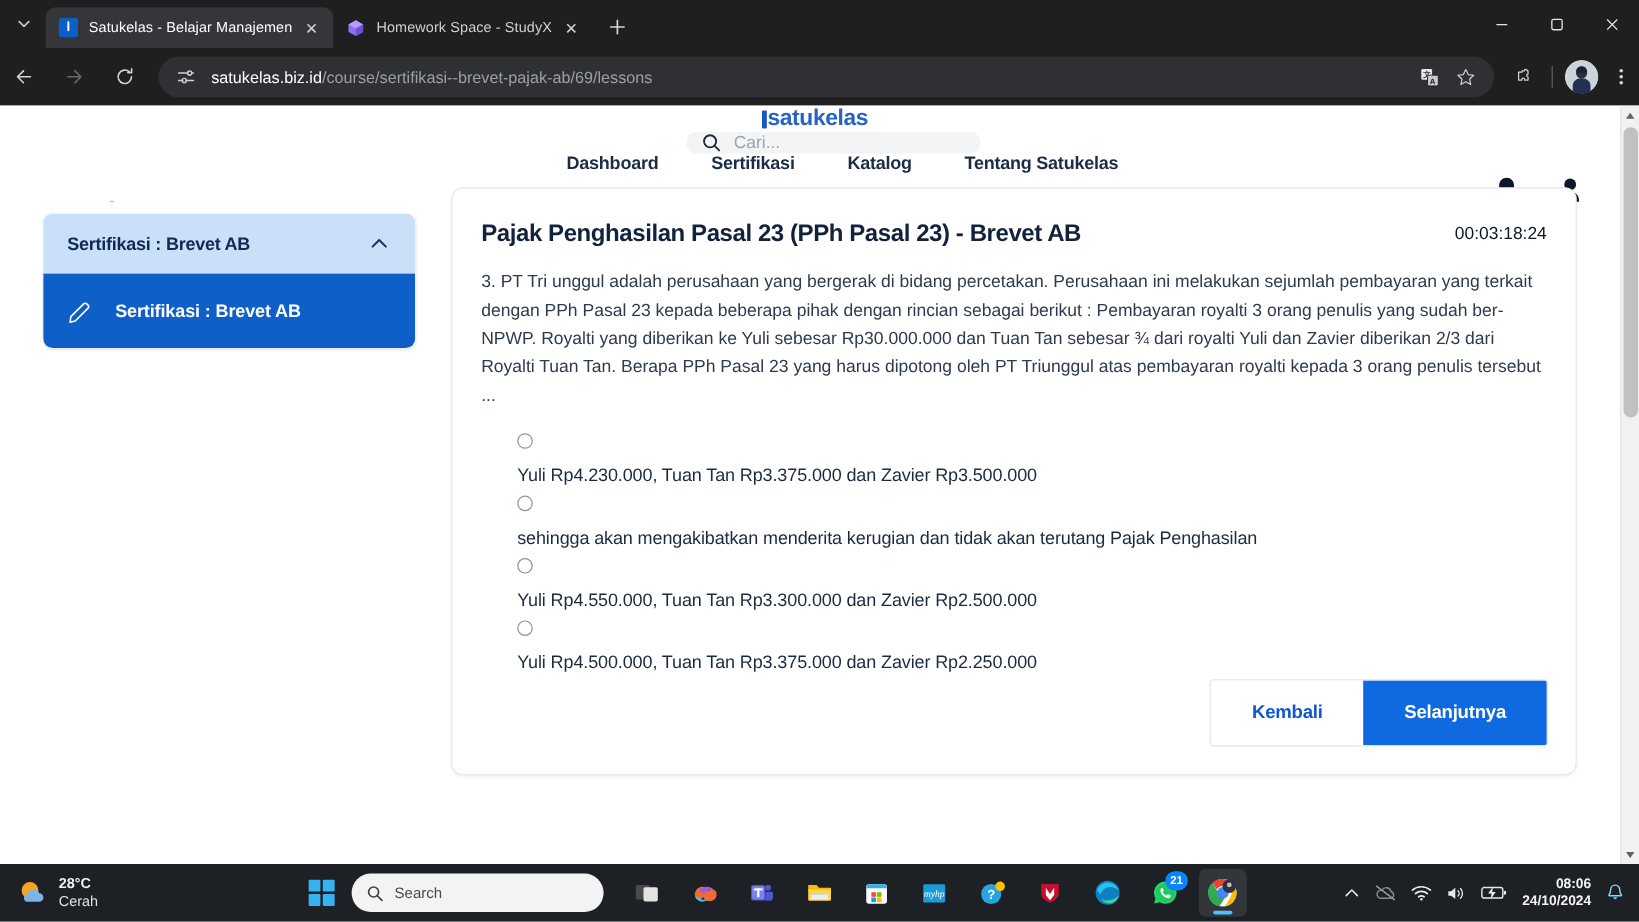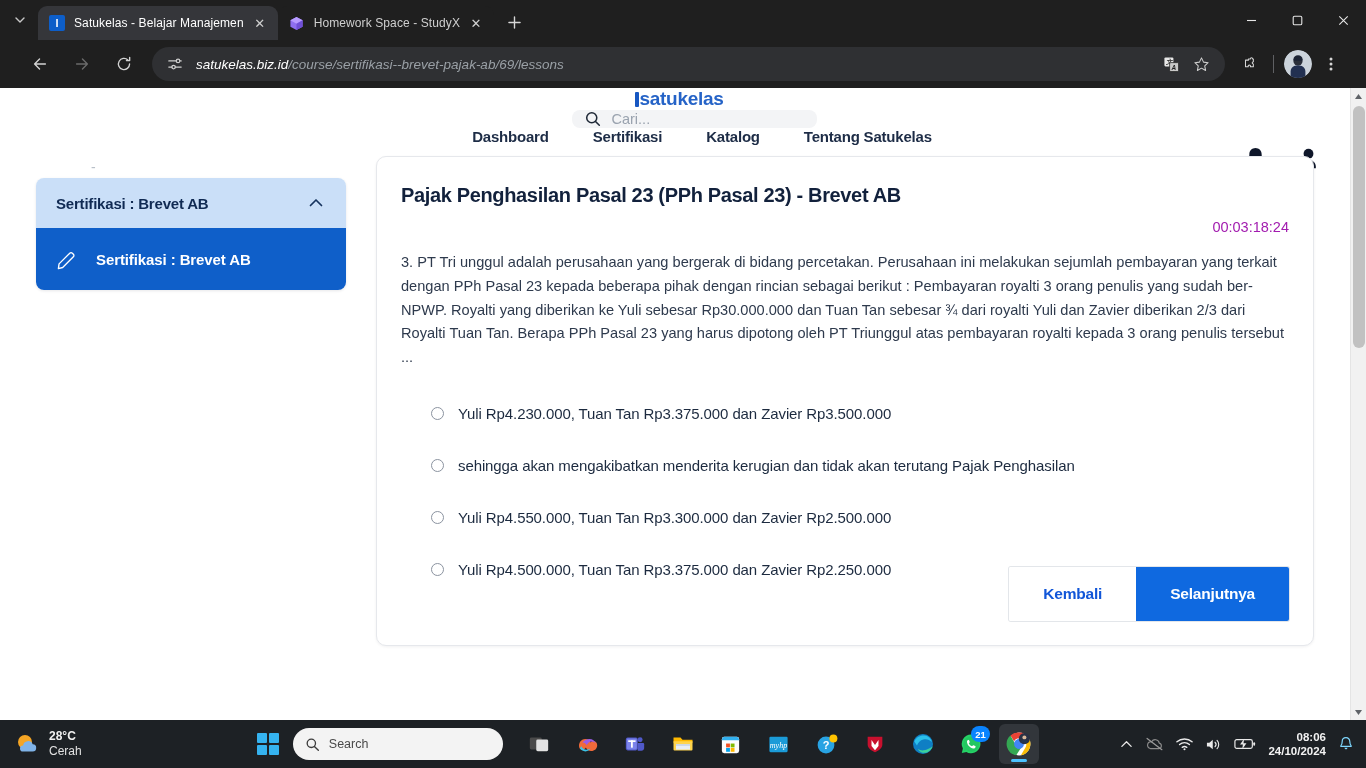--- a/index.html
+++ b/index.html
@@ -55,21 +55,21 @@
   .win-controls {
     position: absolute; right: 0; top: 0; height: 40px; display: flex;
   }
   .win-btn {
     width: 46px; height: 40px; display: flex; align-items: center; justify-content: center;
     color: #e6e6e6; font-size: 12px; cursor: pointer;
   }
 
   .toolbar {
     height: 48px; background: #1f1f1f;
-    display: flex; align-items: center; padding: 0 20px; gap: 2px; font-style: italic;
+    display: flex; align-items: center; padding: 0 0; gap: 2px;
   }
   .nav-btn {
     width: 32px; height: 32px; margin: 0 4px;
     display: flex; align-items: center; justify-content: center;
     color: #d3d3d3; border-radius: 50%; cursor: pointer;
   }
   .nav-btn.disabled { color: #6b6b6b; }
   .omnibox {
     flex: 1 1 auto; height: 34px; background: #2f3033; border-radius: 17px;
     display: flex; align-items: center; padding: 0 10px 0 12px;
@@ -166,27 +166,27 @@
   .card {
     flex: 1 1 auto; background: #fff; border: 1px solid #e6e8ec; border-radius: 10px;
     box-shadow: 0 1px 3px rgba(16,24,40,.06);
     padding: 26px 24px 0 24px; min-height: 490px; position: relative;
   }
   .card-top { display: flex; align-items: flex-start; gap: 4px; }
   .q-title {
     font-size: 20px; font-weight: 700; color: #12213c; letter-spacing: -.35px;
     line-height: 1.25; flex: 1 1 auto;
   }
-  .timer { font-size: 14.5px; color: #a21caf; white-space: nowrap; padding-top: 4px; margin-top: 32px; }
+  .timer { font-size: 14.5px; color: #0f172a; white-space: nowrap; padding-top: 4px; }
   .q-body {
     margin-top: 16px; font-size: 14.6px; line-height: 1.63; color: #2e3a4d;
   }
   .options { margin-top: 18px; padding-left: 30px; }
   .option {
-    display: flex; align-items: center; gap: 14px; height: 52px; cursor: pointer;
+    display: flex; gap: 14px; height: 52px; cursor: pointer; flex-direction: column;
   }
   .radio {
     width: 13px; height: 13px; border: 1.3px solid #8b93a0; border-radius: 50%;
     flex: 0 0 13px; background: #fff;
   }
   .option-label { font-size: 15px; color: #1c2a3f; letter-spacing: -.1px; }
   .card-actions {
     position: absolute; right: 24px; bottom: 24px; display: flex;
     border-radius: 2px; overflow: hidden; box-shadow: 0 0 0 1px #e3e6ea;
   }

